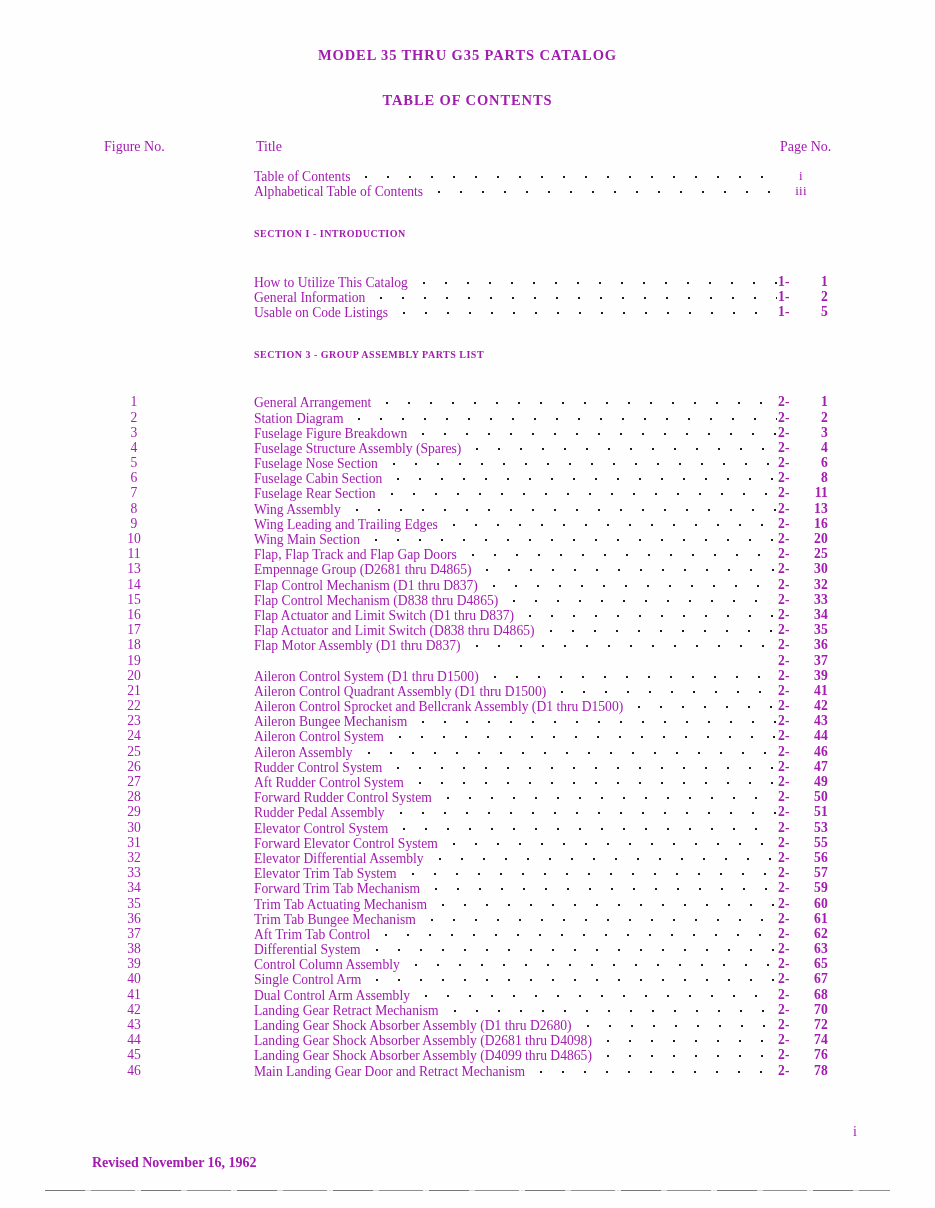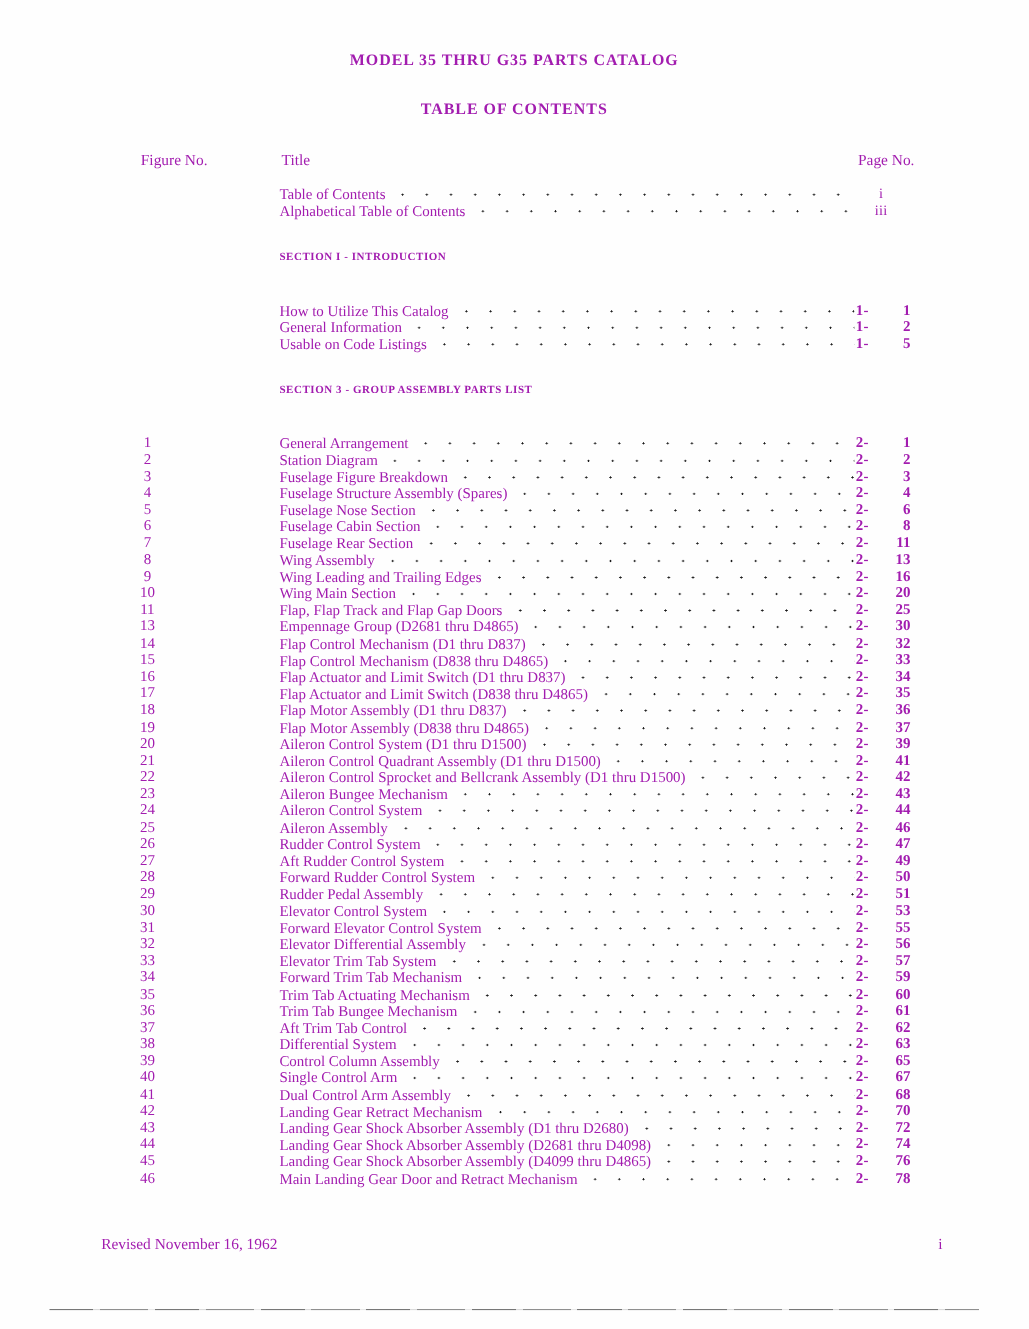--- a/index.html
+++ b/index.html
@@ -46,21 +46,20 @@
     top: 139px;
     left: 0;
     width: 935px;
     height: 18px;
     font-size: 14px;
   }
   .col-headers .h-figure {
     position: absolute;
     left: 104px;
     top: 0;
-    margin-left: 24px;
   }
   .col-headers .h-title {
     position: absolute;
     left: 256px;
     top: 0;
   }
   .col-headers .h-page {
     position: absolute;
     left: 780px;
     top: 0;
@@ -154,22 +153,23 @@
     top: 0;
     font-size: 10px;
     font-weight: bold;
     letter-spacing: 0.5px;
   }
 
   
   .footer-revised {
     position: absolute;
     left: 92px;
-    top: 1124px;
+    top: 1155px;
     font-size: 14px;
+    font-weight: bold;
   }
   .footer-page {
     position: absolute;
     left: 840px;
     top: 1124px;
     width: 30px;
     text-align: center;
     font-size: 14px;
   }
   .bottom-rule {
@@ -385,24 +385,20 @@
       <div class="row">
         <span class="fignum">18</span>
         <span class="title-cell">
           <span class="title-text">Flap Motor Assembly (D1 thru D837)</span>
           <span class="leaders"></span>
         </span>
         <span class="pagenum"><span class="sec">2-</span><span class="pg">36</span></span>
       </div>
       <div class="row">
         <span class="fignum">19</span>
-        <span class="title-cell">
-          <span class="title-text">Flap Motor Assembly (D838 thru D4865)</span>
-          <span class="leaders"></span>
-        </span>
         <span class="pagenum"><span class="sec">2-</span><span class="pg">37</span></span>
       </div>
       <div class="row">
         <span class="fignum">20</span>
         <span class="title-cell">
           <span class="title-text">Aileron Control System (D1 thru D1500)</span>
           <span class="leaders"></span>
         </span>
         <span class="pagenum"><span class="sec">2-</span><span class="pg">39</span></span>
       </div>

